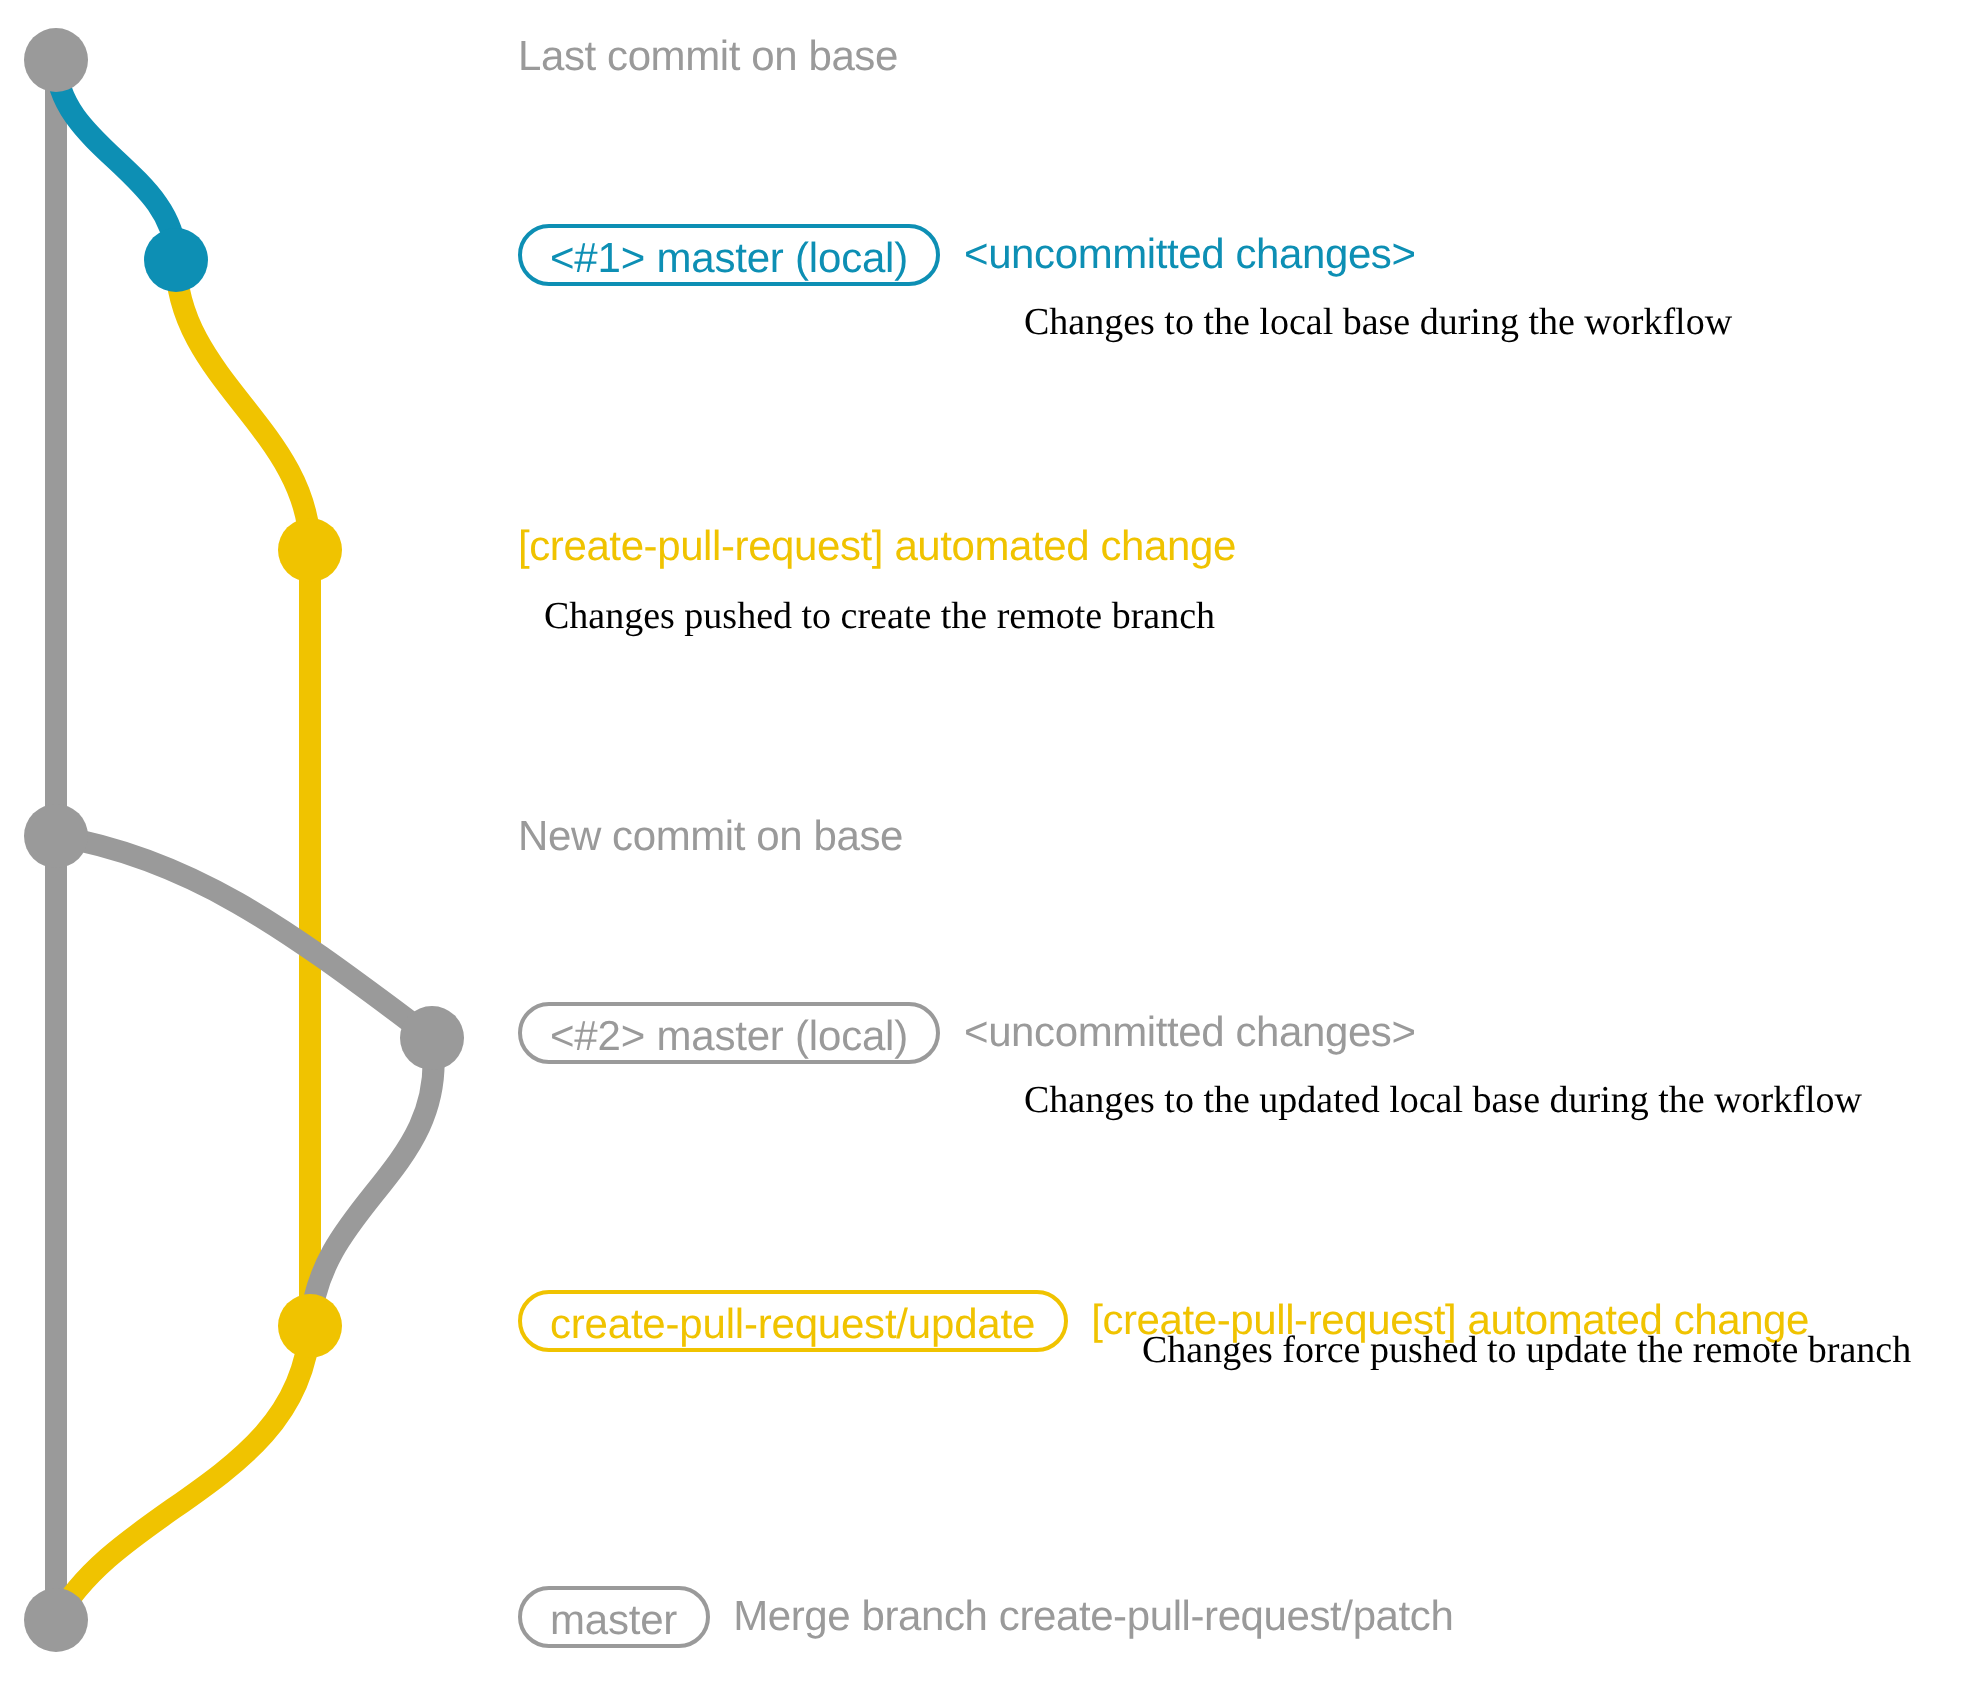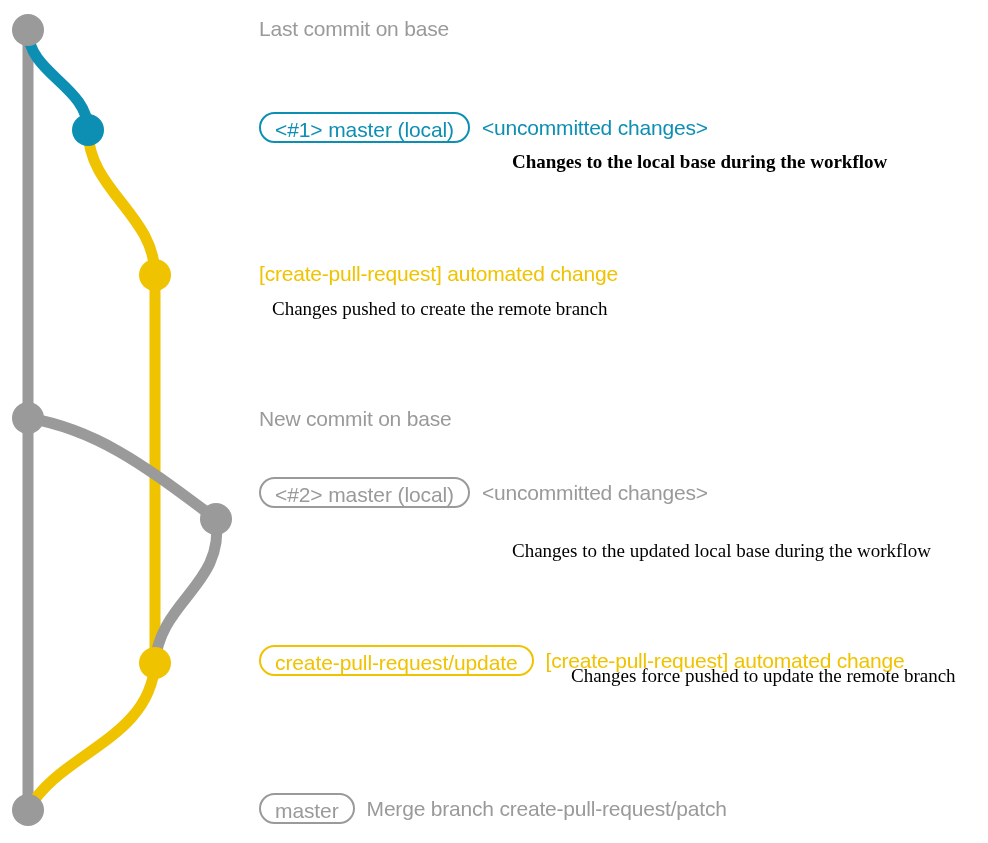--- a/index.html
+++ b/index.html
@@ -105,32 +105,32 @@
 
   <div class="row" style="left:259px; top:18px;">
     <span class="plain-head c-gray">Last commit on base</span>
   </div>
 
   <div class="row" style="left:259px; top:112px;">
     <span class="pill c-teal">&lt;#1&gt; master (local)</span>
     <span class="gap"></span>
     <span class="headline c-teal">&lt;uncommitted changes&gt;</span>
   </div>
-  <div class="subtext" style="left:512px; top:152px;font-weight:bold;">Changes to the local base during the workflow</div>
+  <div class="subtext" style="left:512px; top:152px;">Changes to the local base during the workflow</div>
 
   <div class="row" style="left:259px; top:263px;">
     <span class="headline c-yellow">[create-pull-request] automated change</span>
   </div>
   <div class="subtext" style="left:272px; top:299px;">Changes pushed to create the remote branch</div>
 
   <div class="row" style="left:259px; top:408px;justify-content:flex-end;">
     <span class="plain-head c-gray">New commit on base</span>
   </div>
 
-  <div class="row" style="left:259px; top:477px;align-items:center;">
+  <div class="row" style="left:259px; top:501px;align-items:center;">
     <span class="pill c-gray">&lt;#2&gt; master (local)</span>
     <span class="gap"></span>
     <span class="headline c-gray">&lt;uncommitted changes&gt;</span>
   </div>
   <div class="subtext" style="left:512px; top:541px;">Changes to the updated local base during the workflow</div>
 
   <div class="row" style="left:259px; top:645px;">
     <span class="pill c-yellow">create-pull-request/update</span>
     <span class="gap"></span>
     <span class="headline c-yellow">[create-pull-request] automated change</span>

